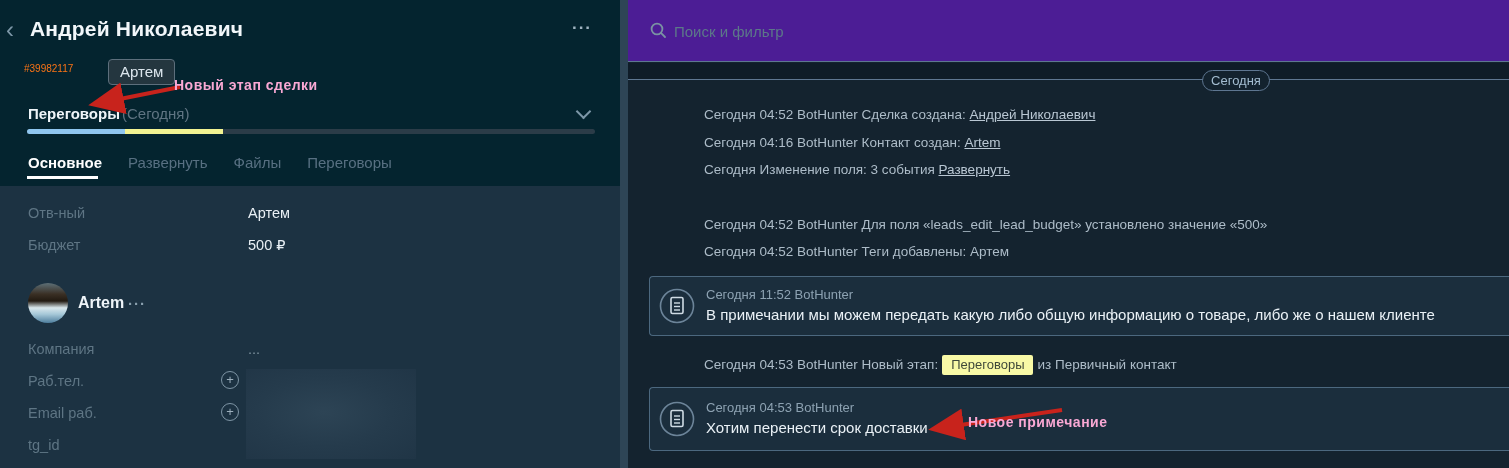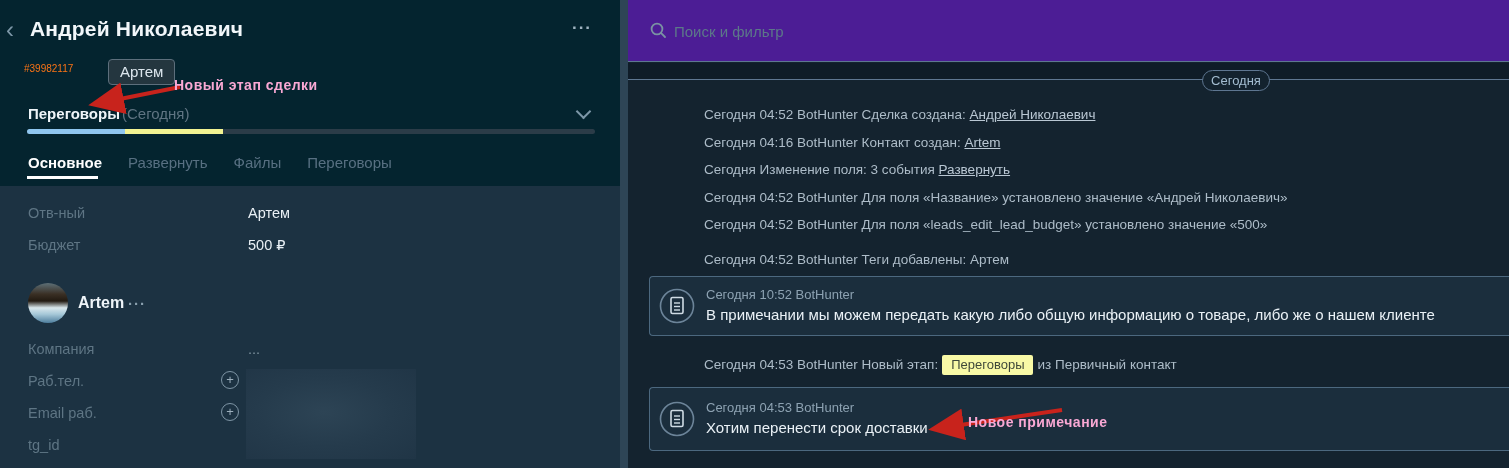--- a/index.html
+++ b/index.html
@@ -149,41 +149,38 @@
 
     <div class="ev" style="top:107px">
       <span>Сегодня 04:52 BotHunter Сделка создана: </span><span class="ev-link">Андрей Николаевич</span>
     </div>
     <div class="ev" style="top:135px">
       <span>Сегодня 04:16 BotHunter Контакт создан: </span><span class="ev-link">Artem</span>
     </div>
     <div class="ev" style="top:162px">
       <span>Сегодня Изменение поля: 3 события </span><span class="ev-link">Развернуть</span>
     </div>
-    <div class="ev" style="top:190px">
-      <span>Сегодня 04:52 BotHunter Для поля «Название» установлено значение «Андрей Николаевич»</span>
-    </div>
     <div class="ev" style="top:217px">
       <span>Сегодня 04:52 BotHunter Для поля «leads_edit_lead_budget» установлено значение «500»</span>
     </div>
-    <div class="ev" style="top:252px">
+    <div class="ev" style="top:244px">
       <span>Сегодня 04:52 BotHunter Теги добавлены: Артем</span>
     </div>
 
     <div class="note-card" style="top:276px;height:60px">
       <span class="note-icon-wrap">
         <svg width="36" height="36" viewBox="0 0 36 36">
           <circle cx="18" cy="18" r="16.5" fill="none" stroke="#6c8499" stroke-width="1.6"></circle>
           <rect x="12" y="9.5" width="12" height="16" rx="1.5" fill="none" stroke="#cfdbe4" stroke-width="1.6"></rect>
           <line x1="15" y1="15" x2="21" y2="15" stroke="#cfdbe4" stroke-width="1.4"></line>
           <line x1="15" y1="18.5" x2="21" y2="18.5" stroke="#cfdbe4" stroke-width="1.4"></line>
           <line x1="15" y1="22" x2="21" y2="22" stroke="#cfdbe4" stroke-width="1.4"></line>
         </svg>
       </span>
-      <div class="note-header">Сегодня 10:52 BotHunter</div>
+      <div class="note-header">Сегодня 11:52 BotHunter</div>
       <div class="note-body">В примечании мы можем передать какую либо общую информацию о товаре, либо же о нашем клиенте</div>
     </div>
 
     <div class="ev" style="top:355px">
       <span>Сегодня 04:53 BotHunter Новый этап:</span><span class="stage-chip">Переговоры</span><span>из Первичный контакт</span>
     </div>
 
     <div class="note-card" style="top:387px;height:64px">
       <span class="note-icon-wrap" style="top:13px">
         <svg width="36" height="36" viewBox="0 0 36 36">

